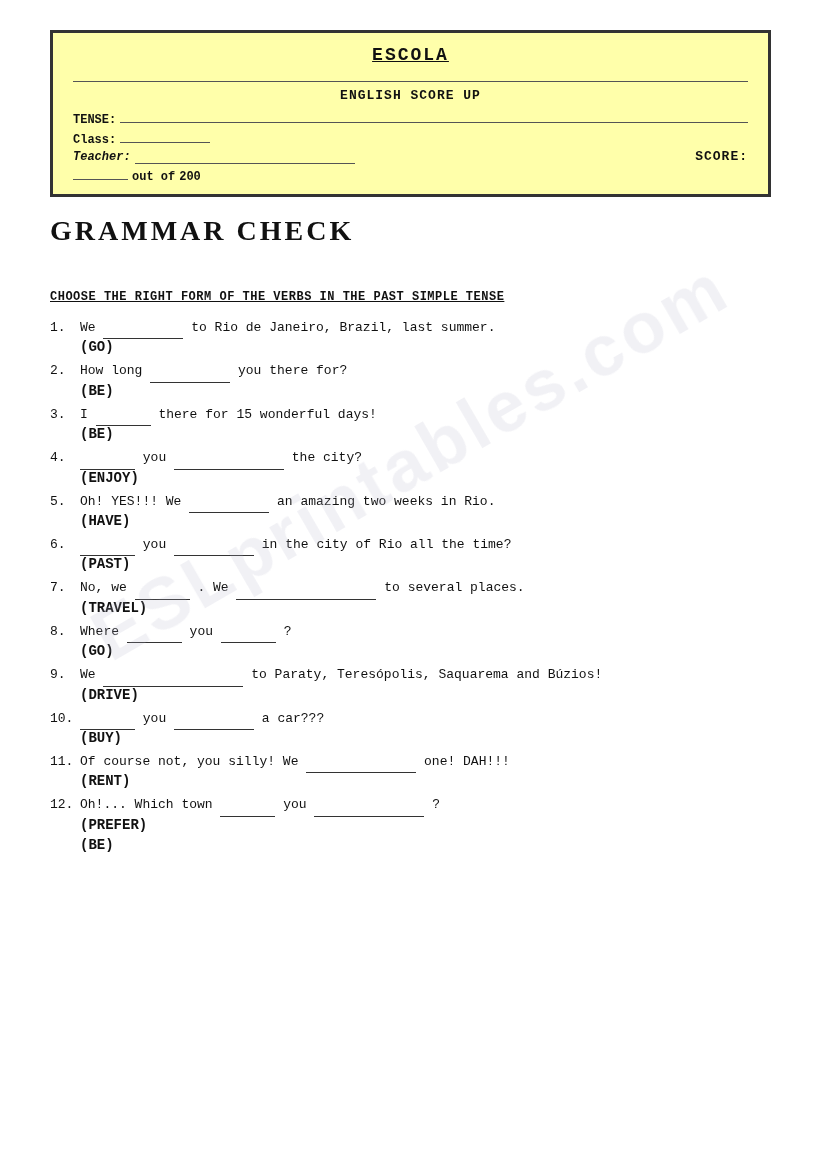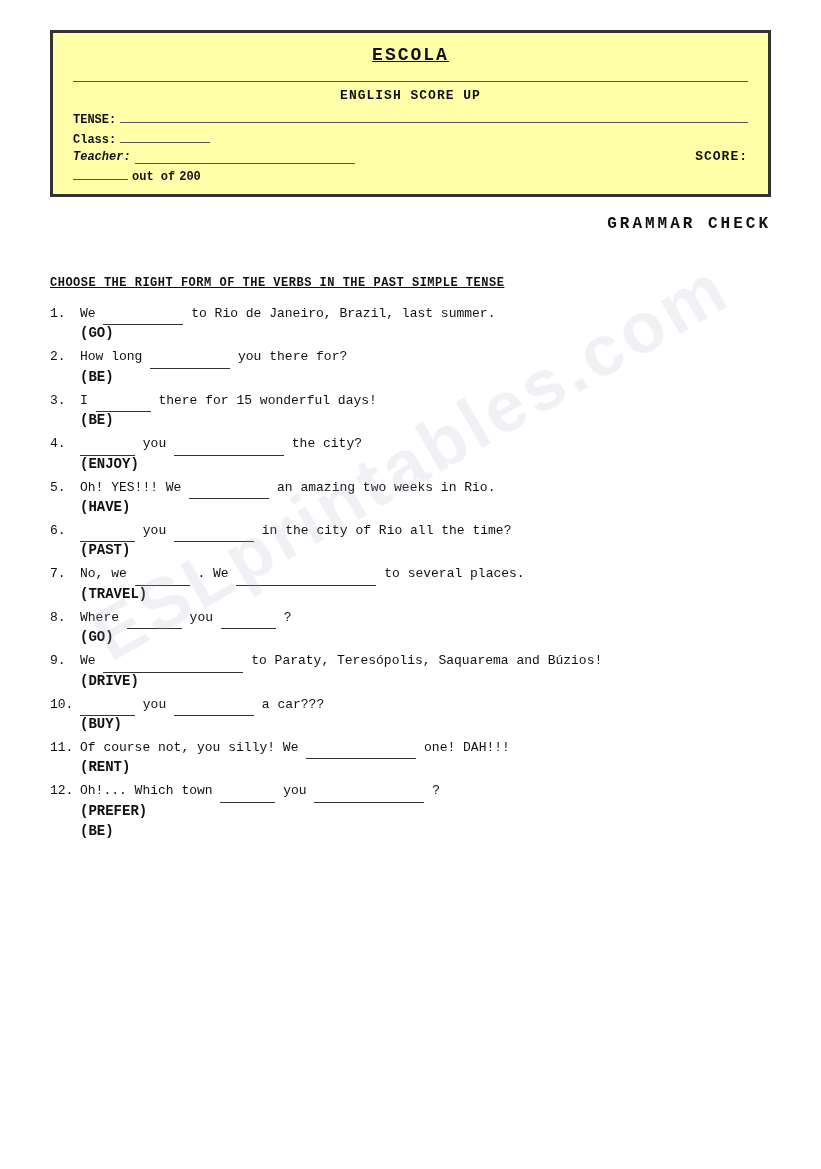--- a/index.html
+++ b/index.html
@@ -94,26 +94,26 @@
     }
 
     .teacher-left {
       display: flex;
       align-items: flex-start;
       flex: 1;
       font-style: italic;
     }
 
     .grammar-title {
-      text-align: right;
-      font-size: 16px;
+      text-align: left;
+      font-size: 28px;
       font-weight: bold;
       letter-spacing: 3px;
       margin: 14px 0 10px 0;
-      font-family: Liberation Mono, monospace;
+      font-family: Liberation Serif, serif;
     }
 
     .instruction {
       font-weight: bold;
       font-size: 12px;
       letter-spacing: 0.5px;
       margin-bottom: 12px;
       text-decoration: underline;
       margin-top: 43px;
     }

